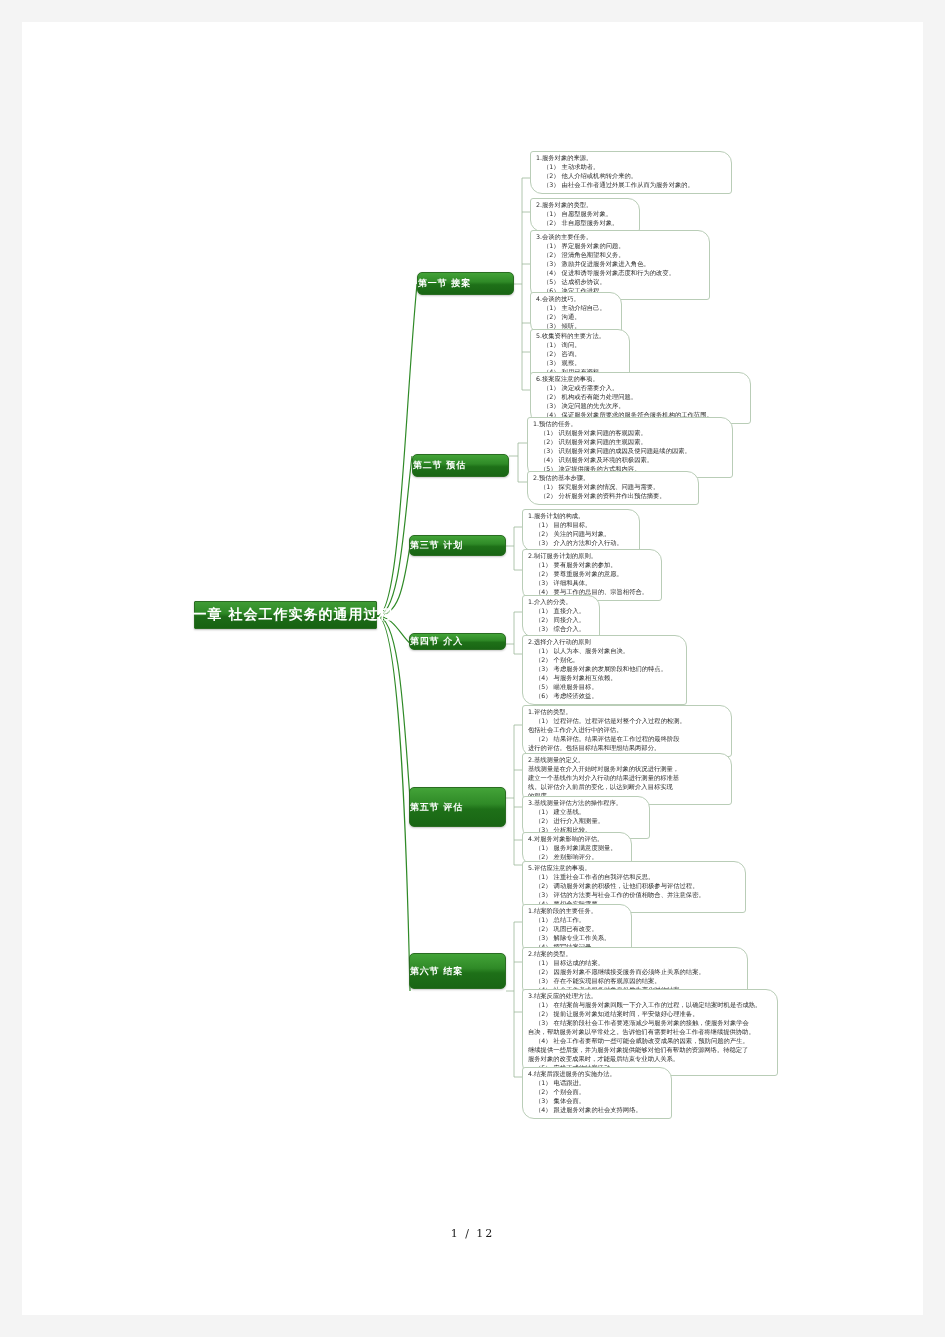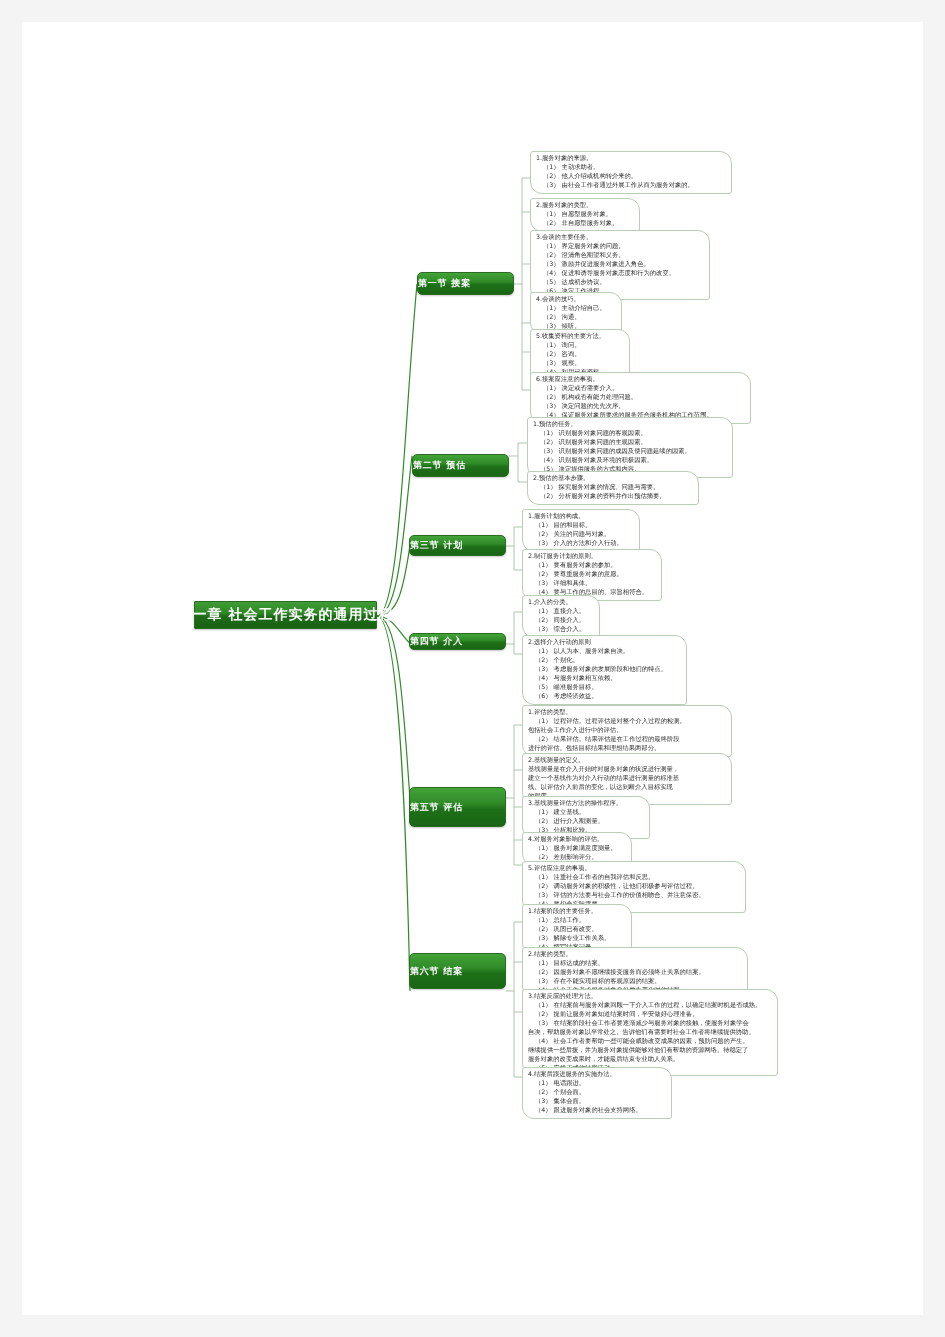--- a/index.html
+++ b/index.html
@@ -315,13 +315,16 @@
     <div class="leaf" style="left:500px; top:1045px; width:150px;">
       <span class="ln">4.结案后跟进服务的实施办法。</span>
       <span class="ln ind">（1） 电话跟进。</span>
       <span class="ln ind">（2） 个别会面。</span>
       <span class="ln ind">（3） 集体会面。</span>
       <span class="ln ind">（4） 跟进服务对象的社会支持网络。</span>
     </div>
 
   </div>
 
+  <div class="footer">
+    <span>1  /  12</span>
+  </div>
 </div>
 
 </body></html>

